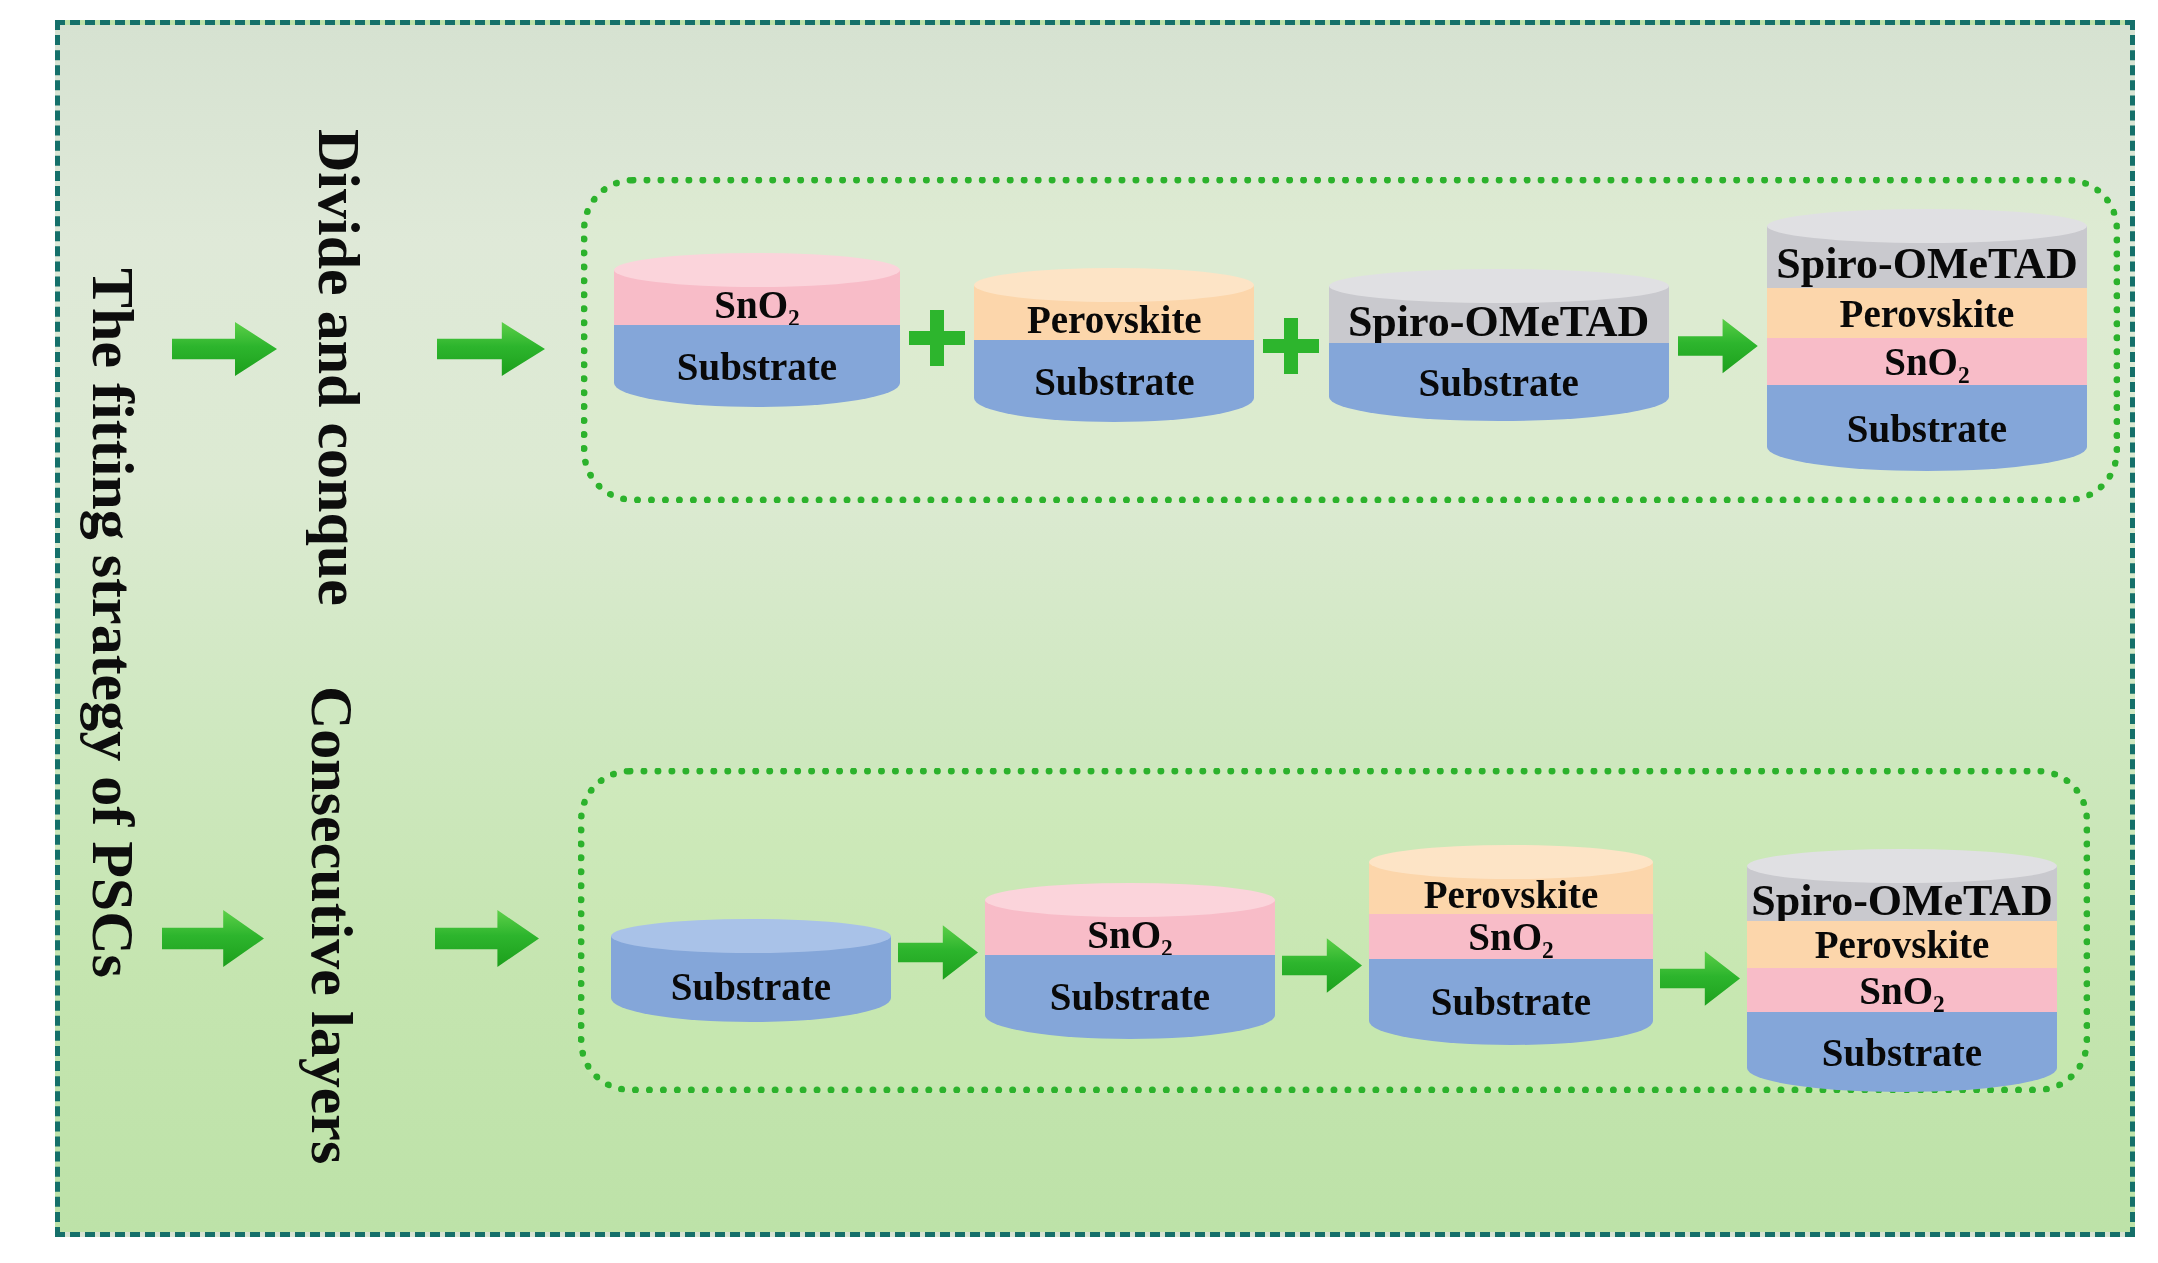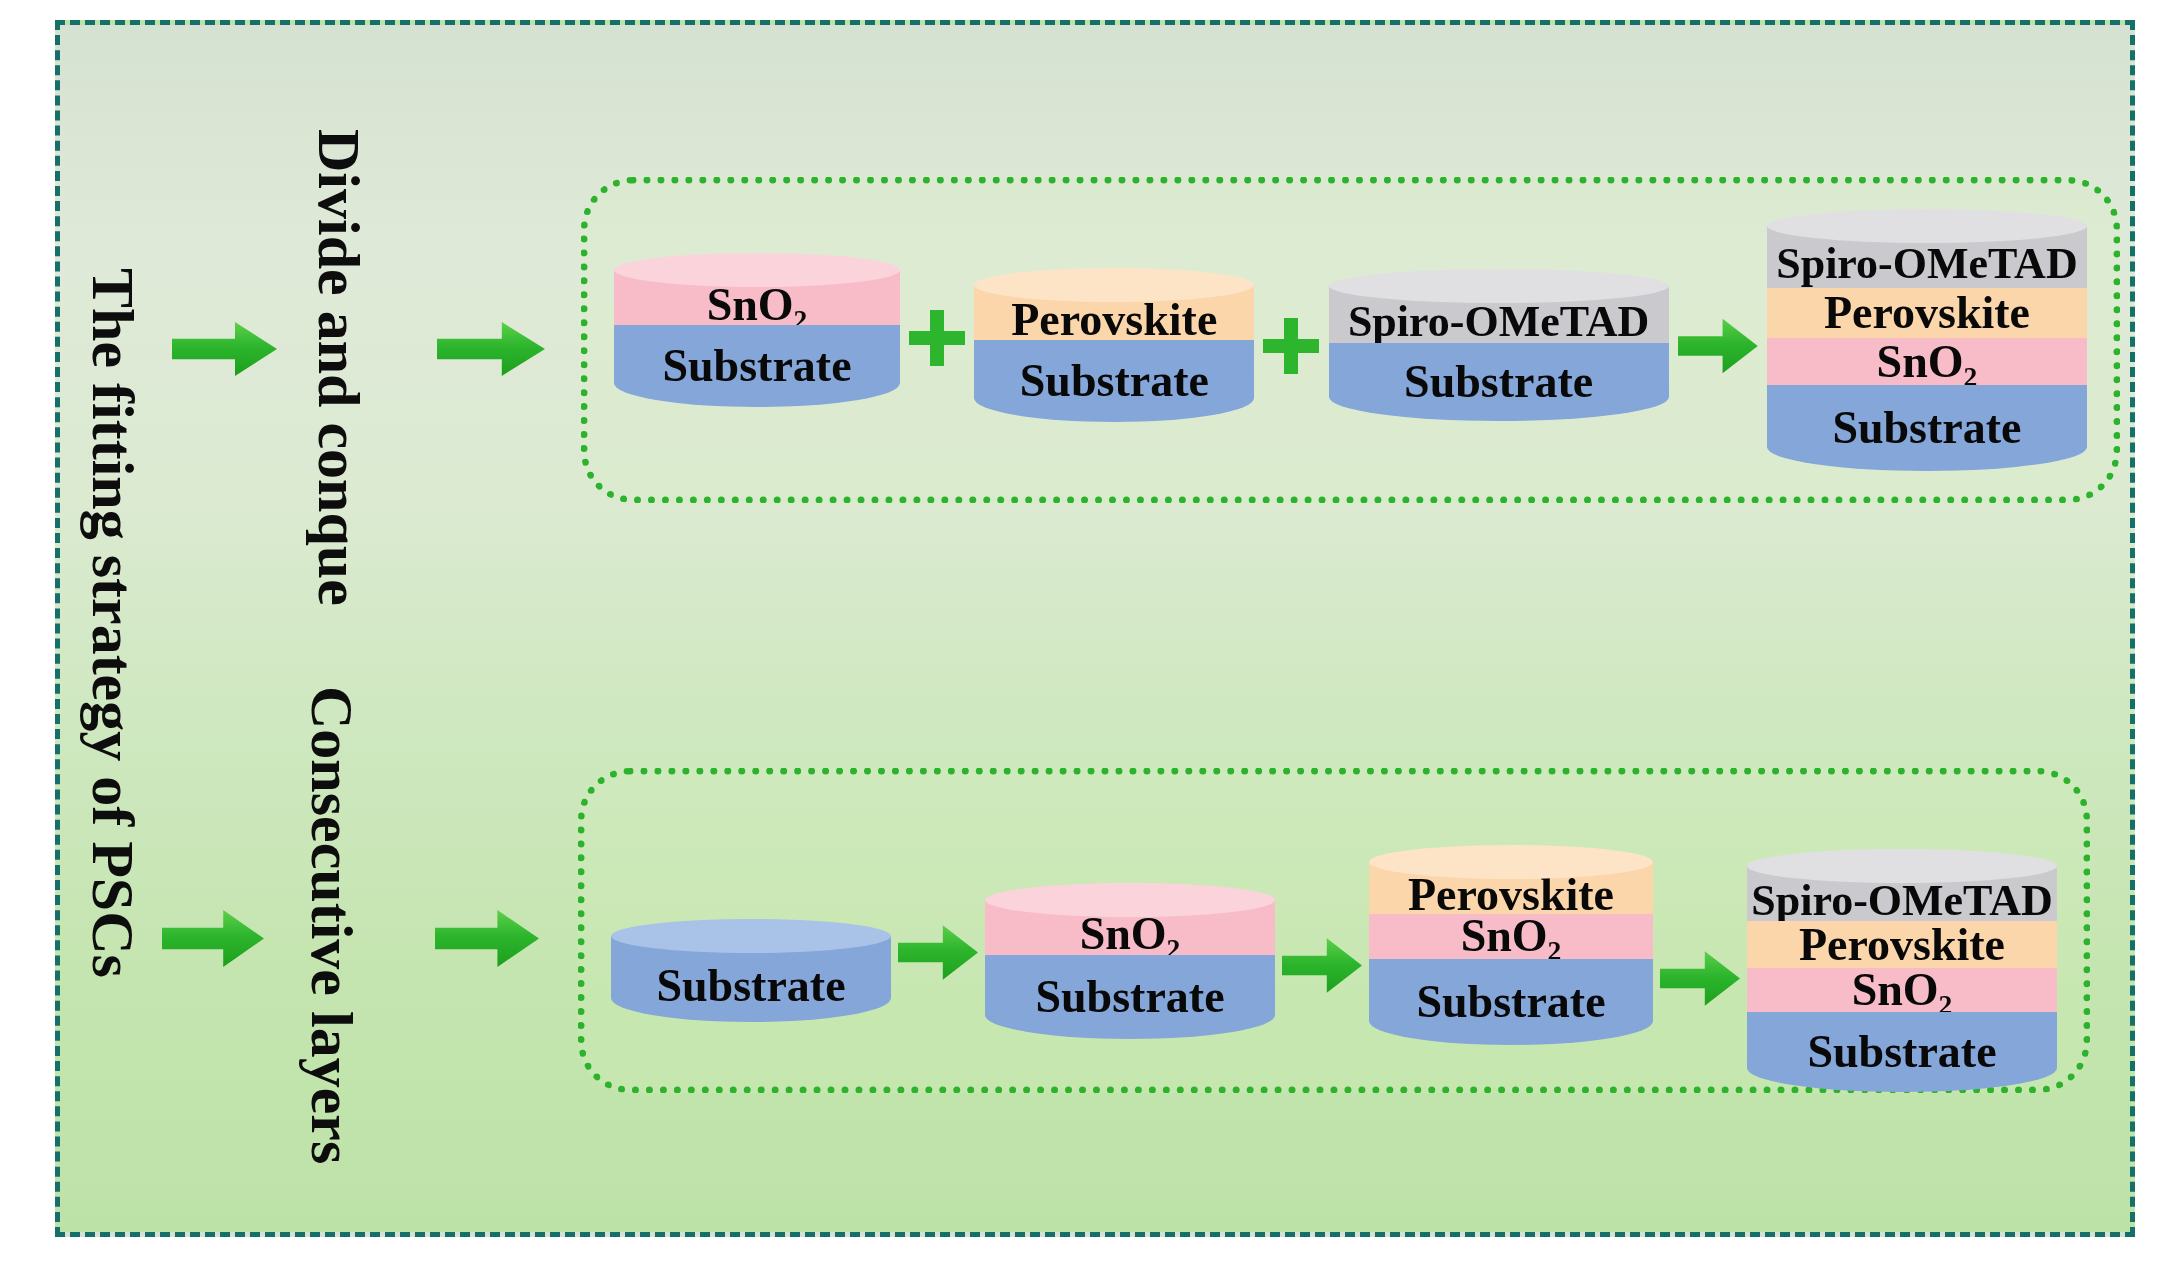--- a/index.html
+++ b/index.html
@@ -67,21 +67,21 @@
     border-radius:50%; z-index:2;
   }
   .bands { padding-top:17px; }
   .band {
     position:relative;
     display:flex; align-items:center; justify-content:center;
     z-index:1;
   }
   .band-label {
     font-weight:bold;
-    font-size:46px;
+    font-size:39px;
     line-height:1;
     color:#090909;
     white-space:nowrap;
   }
   .band.first .band-label { padding-top:14px; }
   .band-label.small { font-size:44px; }
 
   
   .flow-arrow {
     width:80px; height:58px; flex:0 0 auto;

